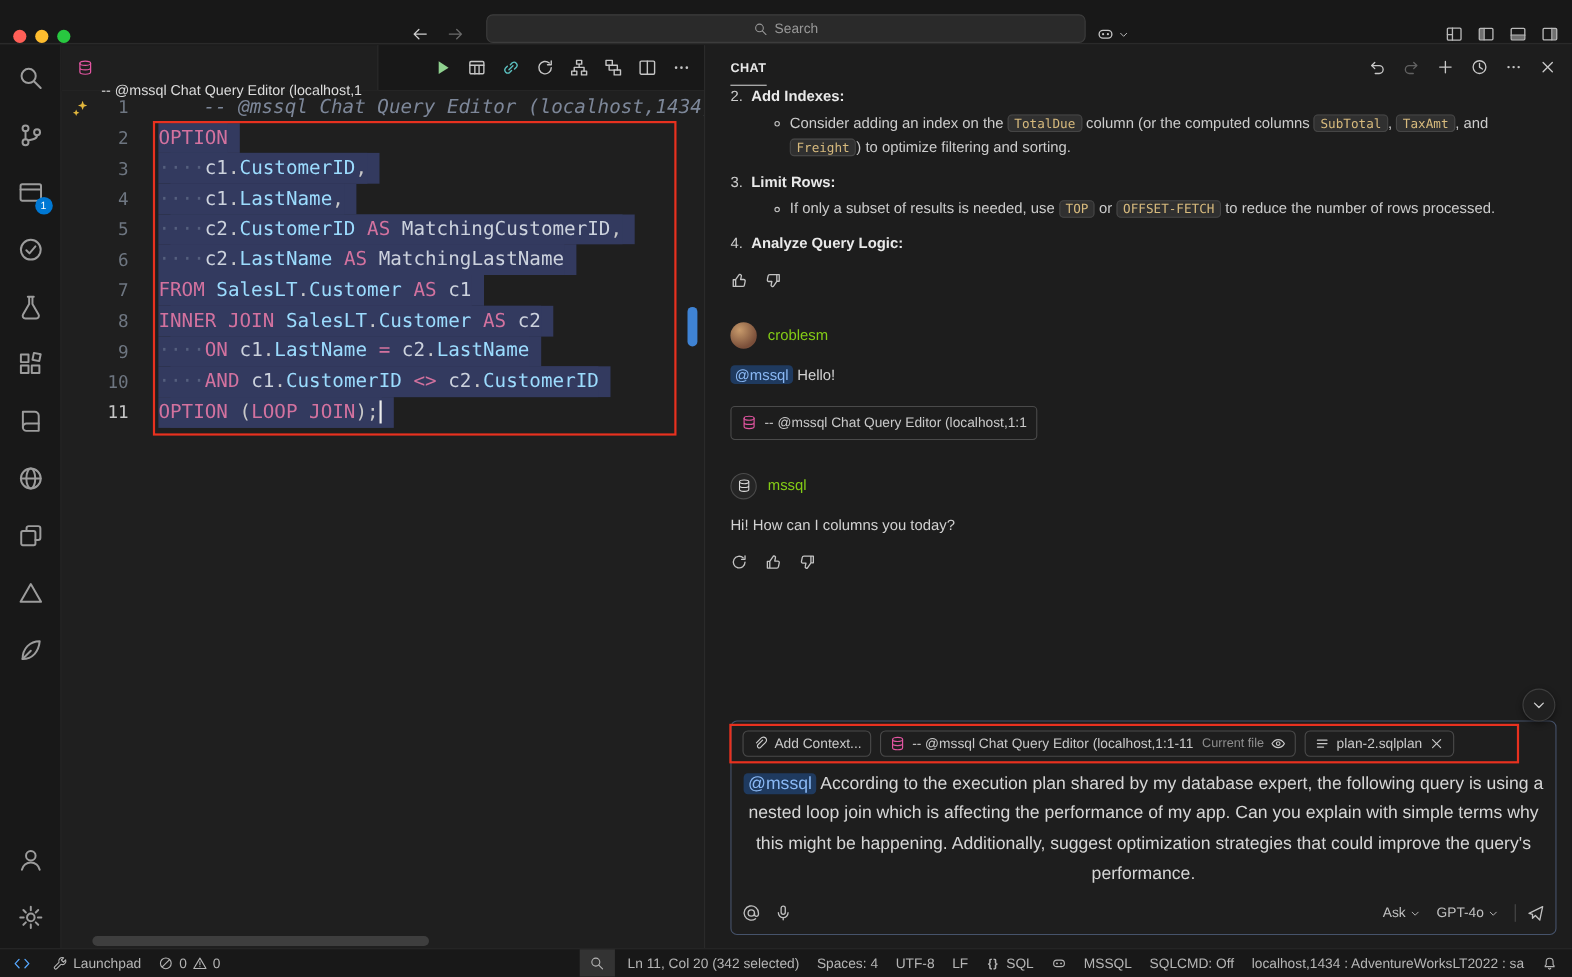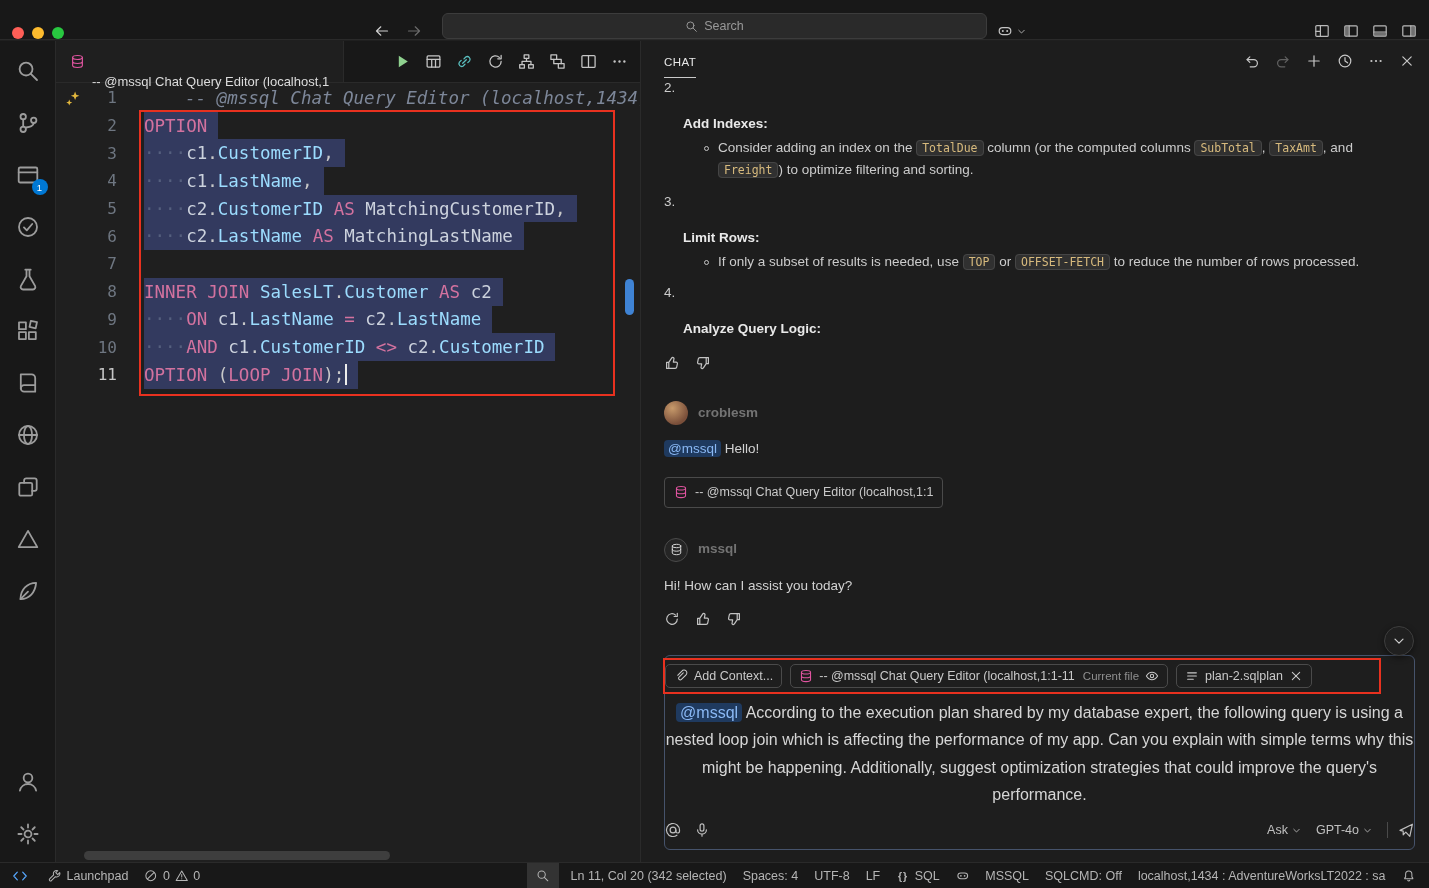--- a/index.html
+++ b/index.html
@@ -59,50 +59,50 @@
   [data-tok="ws"]{color:#555f7e;}
   .caret{display:none;width:2px;height:21px;background:#ececec;margin-left:1px;}
   .code-line[data-caret="true"] .caret{display:inline-block;}
   .annot-code{position:absolute;left:83px;top:27px;width:476px;height:286px;border:2px solid var(--annot);pointer-events:none;z-index:5;}
   .vthumb{position:absolute;right:6px;top:196px;width:9px;height:36px;background:#3f83d4;border-radius:5px;cursor:pointer;}
   .hthumb{position:absolute;left:28px;bottom:2px;width:306px;height:9px;background:#3e3e3e;border-radius:5px;cursor:pointer;}
 
   
   .chat-panel{position:absolute;top:41px;left:640px;right:0;bottom:26px;background:var(--panel);border-left:1px solid var(--line);display:flex;flex-direction:column;}
   .chat-header{height:40px;flex:none;display:flex;align-items:center;padding:0 14px 0 23px;}
-  .chat-title{font-size:11.5px;font-weight:400;color:#e7e7e7;letter-spacing:.4px;border-bottom:1px solid #c9c9c9;padding:11px 0 9px;}
+  .chat-title{font-size:11.5px;font-weight:700;color:#e7e7e7;letter-spacing:.4px;border-bottom:1px solid #c9c9c9;padding:11px 0 9px;}
   .chat-header-icons{margin-left:auto;display:flex;gap:15px;color:#c8c8c8;}
   .chat-header-icons .ico{cursor:pointer;}
   [data-dim="true"]{opacity:.4;}
   .chat-content{flex:1;overflow:hidden;padding:0 26px 0 23px;font-size:13.5px;line-height:1.68;color:#ccc;position:relative;}
   .olist{margin-top:-4px;}
   .oli{display:flex;margin-bottom:3px;}
   .oli-num{width:19px;flex:none;}
-  .oli-body{flex:1;margin-top:36px;}
+  .oli-body{flex:1;}
   .oli-title{font-weight:700;color:#e9e9e9;}
   .bullet{display:flex;gap:9px;margin:1px 0 6px 21px;}
   .ring{width:5px;height:5px;border:1px solid #c4c4c4;border-radius:50%;margin-top:9px;flex:none;}
   .btext{flex:1;}
   [data-seg="c"]{font-family:"DejaVu Sans Mono","Liberation Mono",monospace;font-size:11.5px;background:#303030;border:1px solid #454545;border-radius:4px;padding:0 5px;color:#d7ba7d;white-space:nowrap;}
   .feedback-row,.assistant-actions{display:flex;gap:15px;margin-top:14px;color:#c3c3c3;}
   .feedback-row .ico,.assistant-actions .ico{cursor:pointer;}
   .msg{margin-top:30px;}
   .msg-head{display:flex;align-items:center;gap:10px;}
   .avatar{width:24px;height:24px;border-radius:50%;flex:none;}
   .avatar.user{background:radial-gradient(circle at 35% 30%,#c79a6b,#7a4f3a 70%);}
   .avatar.bot{background:#252525;border:1px solid #4a4a4a;display:flex;align-items:center;justify-content:center;color:#dadada;}
   .avatar.bot .ico{width:13px;height:13px;}
-  .msg-author{font-weight:700;color:#737373;}
+  .msg-author{font-weight:400;color:#84cc16;}
   .msg-body{margin-top:13px;color:#d2d2d2;}
   .mention{background:#1f3a5f;color:#8ab8f4;border-radius:4px;padding:1px 4px;}
   .attach-chip{display:inline-flex;align-items:center;gap:7px;margin-top:16px;border:1px solid #4a4a4a;border-radius:4px;padding:4px 9px;font-size:12.5px;color:#c9c9c9;cursor:pointer;}
   .attach-chip .ico{width:14px;height:14px;color:#e255a1;}
   .scrolldown{position:absolute;right:15px;bottom:206px;width:30px;height:30px;border-radius:50%;background:#202020;border:1px solid #3e3e3e;display:flex;align-items:center;justify-content:center;color:#cfcfcf;box-shadow:0 2px 6px rgba(0,0,0,.45);cursor:pointer;z-index:6;}
   .chat-input-area{flex:none;padding:10px 14px 12px 23px;}
-  .input-box{position:relative;border:1px solid #46536b;border-radius:6px;background:#1e1e1e;padding:8px 0 10px;}
+  .input-box{position:relative;border:1px solid #46536b;border-radius:6px;background:#1e1e1e;padding:8px 10px 10px;}
   .annot-chips{position:absolute;left:-2px;top:2px;width:718px;height:36px;border:2px solid var(--annot);pointer-events:none;z-index:4;}
   .chips-row{display:flex;gap:8px;align-items:center;}
   .chip{display:inline-flex;align-items:center;gap:6px;height:24px;padding:0 8px;border:1px solid #4a4a4a;border-radius:5px;font-size:12.5px;color:#c9c9c9;cursor:pointer;white-space:nowrap;}
   .chip .ico{width:14px;height:14px;}
   .chip .db{color:#e255a1;}
   .chip-suffix{color:#8f8f8f;font-size:11.5px;margin-left:2px;}
   .input-text{margin-top:11px;font-size:16px;line-height:1.72;color:#d6d6d6;cursor:text;text-align:center;}
   .input-footer{display:flex;align-items:center;margin-top:12px;color:#c0c0c0;}
   .footer-left{display:flex;gap:13px;}
   .footer-left .ico{cursor:pointer;}
@@ -431,20 +431,21 @@
           <span class="line-text"><span><span data-tok="ws">····</span><span data-tok="id">c2</span><span data-tok="pt">.</span><span data-tok="fd">CustomerID</span><span data-tok="pt"> </span><span data-tok="kw">AS</span><span data-tok="id"> MatchingCustomerID</span><span data-tok="pt">,</span></span></span>
         </div>
 
         <div class="code-line" data-sel="true">
           <span class="gutter">6</span>
           <span class="line-text"><span><span data-tok="ws">····</span><span data-tok="id">c2</span><span data-tok="pt">.</span><span data-tok="fd">LastName</span><span data-tok="pt"> </span><span data-tok="kw">AS</span><span data-tok="id"> MatchingLastName</span></span></span>
         </div>
 
         <div class="code-line" data-sel="true">
           <span class="gutter">7</span>
+          <span class="line-text"><span><span data-tok="kw">FROM </span><span data-tok="fd">SalesLT</span><span data-tok="pt">.</span><span data-tok="fd">Customer</span><span data-tok="pt"> </span><span data-tok="kw">AS</span><span data-tok="id"> c1</span></span></span>
         </div>
 
         <div class="code-line" data-sel="true">
           <span class="gutter">8</span>
           <span class="line-text"><span><span data-tok="kw">INNER JOIN </span><span data-tok="fd">SalesLT</span><span data-tok="pt">.</span><span data-tok="fd">Customer</span><span data-tok="pt"> </span><span data-tok="kw">AS</span><span data-tok="id"> c2</span></span></span>
         </div>
 
         <div class="code-line" data-sel="true">
           <span class="gutter">9</span>
           <span class="line-text"><span><span data-tok="ws">····</span><span data-tok="kw">ON </span><span data-tok="id">c1</span><span data-tok="pt">.</span><span data-tok="fd">LastName</span><span data-tok="pt"> </span><span data-tok="op">=</span><span data-tok="pt"> </span><span data-tok="id">c2</span><span data-tok="pt">.</span><span data-tok="fd">LastName</span></span></span>
@@ -588,21 +589,21 @@
         <div class="avatar bot">
           <span class="ico">
               <svg viewBox="0 0 16 16" fill="none" stroke="currentColor" stroke-width="1.2" stroke-linecap="round" stroke-linejoin="round">
                 <ellipse cx="8" cy="3.7" rx="5.2" ry="2.1"></ellipse>
                 <path d="M2.8 3.7v8.6c0 1.2 2.3 2.1 5.2 2.1s5.2-.9 5.2-2.1V3.7M2.8 8c0 1.2 2.3 2.1 5.2 2.1S13.2 9.2 13.2 8"></path>
               </svg>
             </span>
         </div>
         <span class="msg-author">mssql</span>
       </div>
-      <div class="msg-body">Hi! How can I assist you today?</div>
+      <div class="msg-body">Hi! How can I columns you today?</div>
       <div class="assistant-actions">
 
       <span class="ico">
             <svg viewBox="0 0 16 16" fill="none" stroke="currentColor" stroke-width="1.2" stroke-linecap="round" stroke-linejoin="round">
               <path d="M13.3 8a5.3 5.3 0 1 1-1.7-3.9M13.3 2.3v3.2h-3.2"></path>
             </svg>
           </span>
           <span class="ico">
             <svg viewBox="0 0 16 16" fill="none" stroke="currentColor" stroke-width="1.2" stroke-linecap="round" stroke-linejoin="round">
               <path d="M2.6 7.3h2.2v6.1H2.6zM4.8 13.4h6.3a1.6 1.6 0 0 0 1.6-1.3l.7-3.4a1.3 1.3 0 0 0-1.3-1.6H9.3l.6-2.8A1.25 1.25 0 0 0 7.6 3.2L4.8 7.3"></path>

